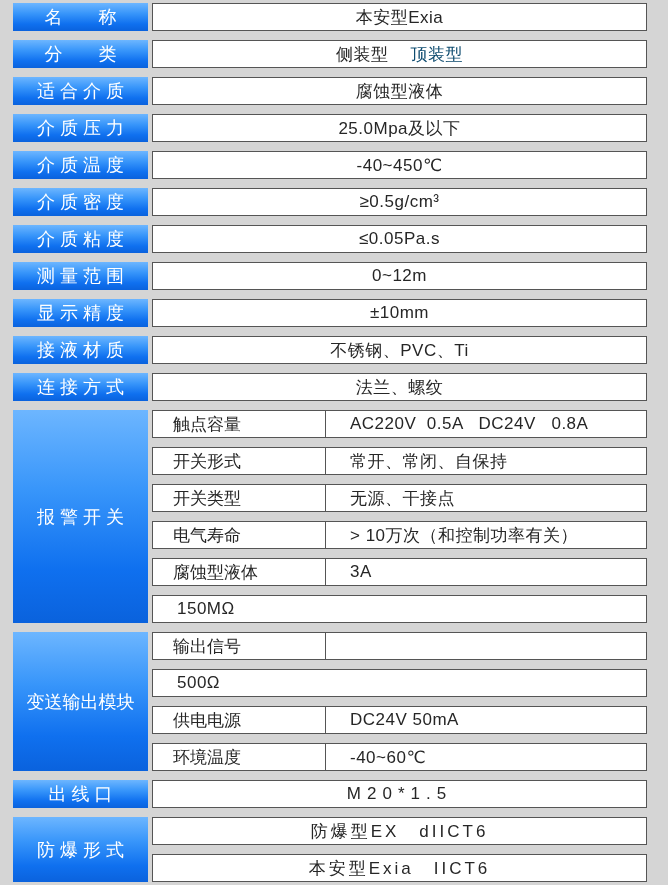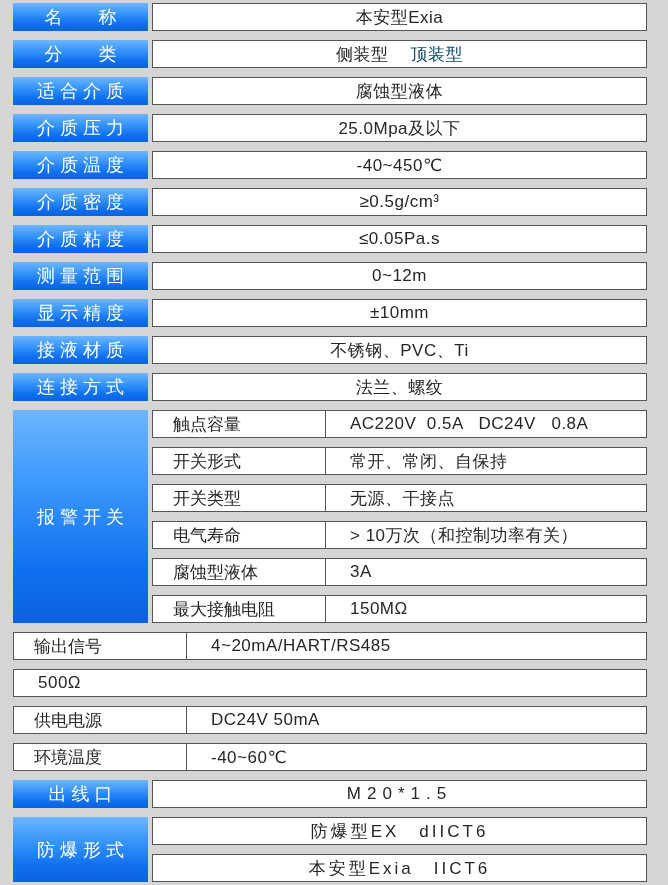--- a/index.html
+++ b/index.html
@@ -156,31 +156,30 @@
       </div>
       <div class="subrow">
         <div class="subname">电气寿命</div>
         <div class="subval">&gt; 10万次（和控制功率有关）</div>
       </div>
       <div class="subrow">
         <div class="subname">腐蚀型液体</div>
         <div class="subval">3A</div>
       </div>
       <div class="subrow">
-        <div class="subname">最大接触电阻</div>
         <div class="subval">150MΩ</div>
       </div>
     </div>
   </div>
 
   <div class="section">
+    <div class="lbl">变送输出模块</div>
     <div class="subcol">
       <div class="subrow">
         <div class="subname">输出信号</div>
-        <div class="subval">4~20mA/HART/RS485</div>
       </div>
       <div class="subrow">
         <div class="subval">500Ω</div>
       </div>
       <div class="subrow">
         <div class="subname">供电电源</div>
         <div class="subval">DC24V 50mA</div>
       </div>
       <div class="subrow">
         <div class="subname">环境温度</div>

